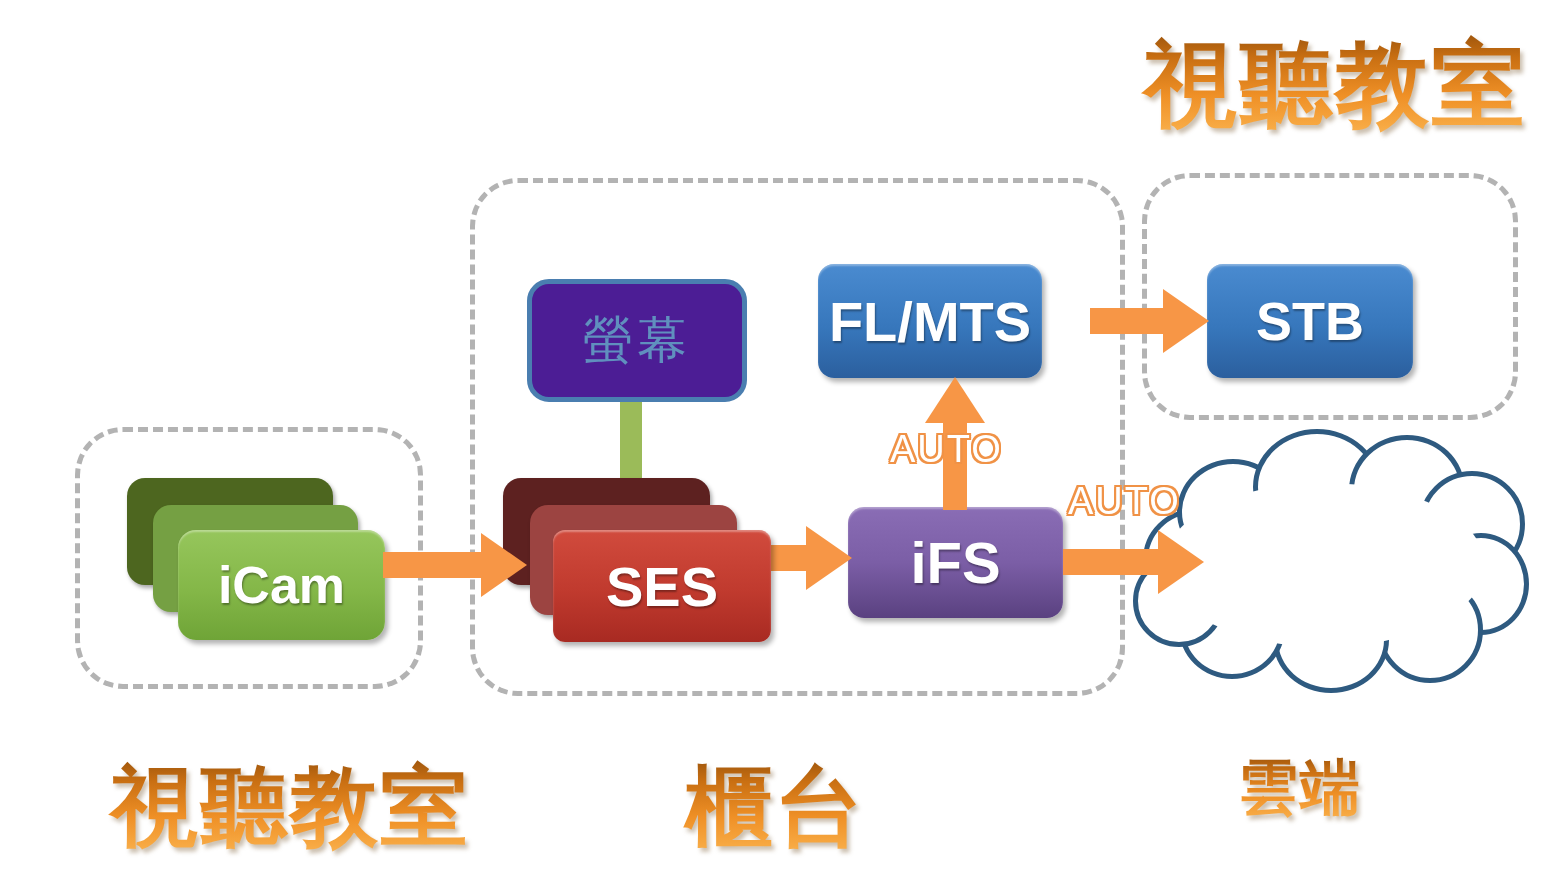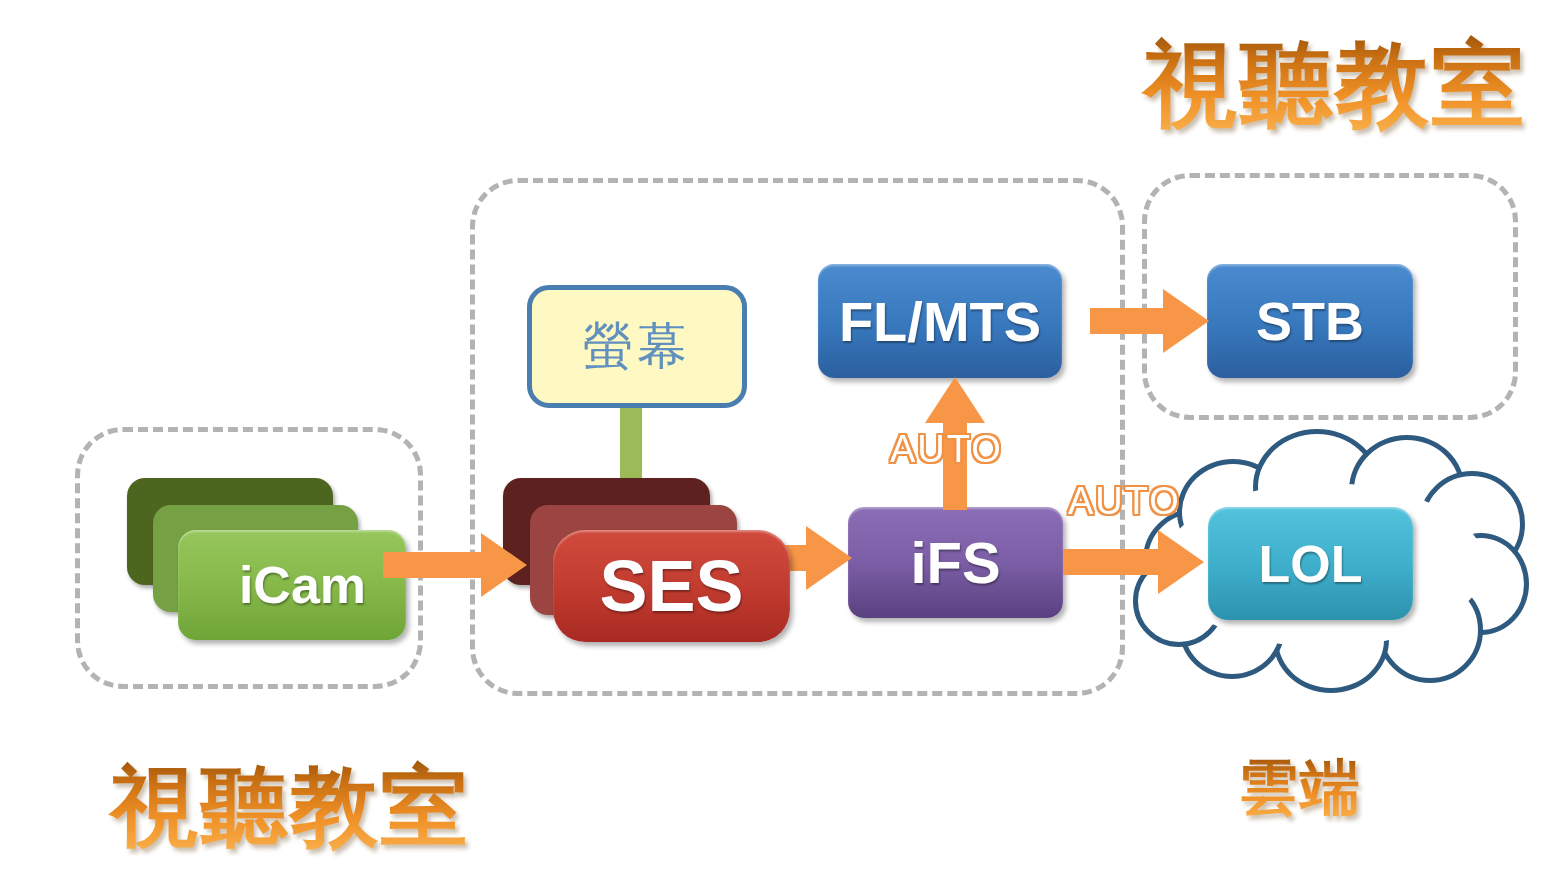--- a/index.html
+++ b/index.html
@@ -39,37 +39,37 @@
   }
   .node .txt{text-shadow:1px 2px 2px rgba(0,0,0,0.35);}
   .stack-card{
     position:absolute;border-radius:18px;
     box-shadow:2px 3px 4px rgba(0,0,0,0.35);
   }
   
   .icam-back {left:127px;top:478px;width:206px;height:107px;background:#4d661f;z-index:2;}
   .icam-mid  {left:153px;top:505px;width:205px;height:107px;background:#75a043;z-index:3;}
   .icam-front{left:178px;top:530px;width:207px;height:110px;z-index:4;border-radius:18px;
-              background:linear-gradient(180deg,#96c65c 0%,#84b748 55%,#6fa437 100%);font-size:52px;padding-left:21px;}
+              background:linear-gradient(180deg,#96c65c 0%,#84b748 55%,#6fa437 100%);font-size:52px;}
   
   .ses-back {left:503px;top:478px;width:207px;height:107px;background:#5d2120;z-index:2;}
   .ses-mid  {left:530px;top:505px;width:207px;height:110px;background:#9c4441;z-index:3;}
-  .ses-front{left:553px;top:530px;width:237px;height:112px;z-index:6;border-radius:32px;
-             background:linear-gradient(180deg,#d14b3d 0%,#c03a2e 55%,#a82a22 100%);font-size:72px;}
+  .ses-front{left:553px;top:530px;width:218px;height:112px;z-index:6;border-radius:12px;
+             background:linear-gradient(180deg,#d14b3d 0%,#c03a2e 55%,#a82a22 100%);font-size:56px;}
   
   .screen-box{
-    left:527px;top:285px;width:210px;height:113px;background:#fef9c3;z-index:4;
+    left:527px;top:279px;width:210px;height:113px;background:#4c1d95;z-index:4;
     border:5px solid #4a7eb0;border-radius:22px;box-shadow:none;
     color:#6090be;font-weight:normal;font-size:50px;letter-spacing:4px;
   }
   .screen-box .txt{text-shadow:none;}
   
   .green-connector{position:absolute;left:620px;top:394px;width:22px;height:92px;background:#9bbb59;z-index:1;}
 
-  .flmts{left:818px;top:264px;width:244px;height:114px;z-index:4;
+  .flmts{left:818px;top:264px;width:224px;height:114px;z-index:4;
          background:linear-gradient(180deg,#4a8bd0 0%,#3777bc 55%,#2b5f9e 100%);font-size:56px;}
   .stb  {left:1207px;top:264px;width:206px;height:114px;z-index:4;
          background:linear-gradient(180deg,#4a8bd0 0%,#3777bc 55%,#2b5f9e 100%);font-size:54px;}
   .ifs  {left:848px;top:507px;width:215px;height:111px;z-index:4;
          background:linear-gradient(180deg,#8a6db5 0%,#7b5ea6 50%,#5a4180 100%);font-size:58px;}
   .lol  {left:1208px;top:507px;width:205px;height:113px;z-index:5;border-radius:20px;
          background:linear-gradient(180deg,#52c2dc 0%,#3fb0cc 50%,#2d92ae 100%);font-size:52px;}
 
   
   .shaft{position:absolute;background:#f79646;z-index:5;}
@@ -117,20 +117,21 @@
 <body>
 
 <div class="canvas">
 
   <div class="group g-classroom"></div>
   <div class="group g-counter"></div>
   <div class="group g-av"></div>
 
   <div class="orange-label title">視聽教室</div>
   <div class="orange-label lbl-classroom">視聽教室</div>
+  <div class="orange-label lbl-counter">櫃台</div>
   <div class="orange-label lbl-cloud">雲端</div>
 
   <div class="stack-card icam-back"></div>
   <div class="stack-card icam-mid"></div>
   <div class="node icam-front">
     <span class="txt">iCam</span>
   </div>
 
   <div class="green-connector"></div>
   <div class="node screen-box">
@@ -159,23 +160,20 @@
     <div class="bump b3"></div>
     <div class="bump b4"></div>
     <div class="bump b5"></div>
     <div class="bump b6"></div>
     <div class="bump b7"></div>
     <div class="bump b8"></div>
     <div class="bump b9"></div>
     <div class="bump b10"></div>
     <div class="cloud-cover"></div>
   </div>
-  <div class="node lol">
-    <span class="txt">LOL</span>
-  </div>
 
   <div class="shaft a1-shaft"></div>
   <div class="head head-right a1-head"></div>
 
   <div class="shaft a2-shaft"></div>
   <div class="head head-right a2-head"></div>
 
   <div class="shaft a3-shaft"></div>
   <div class="head head-up a3-head"></div>
 

